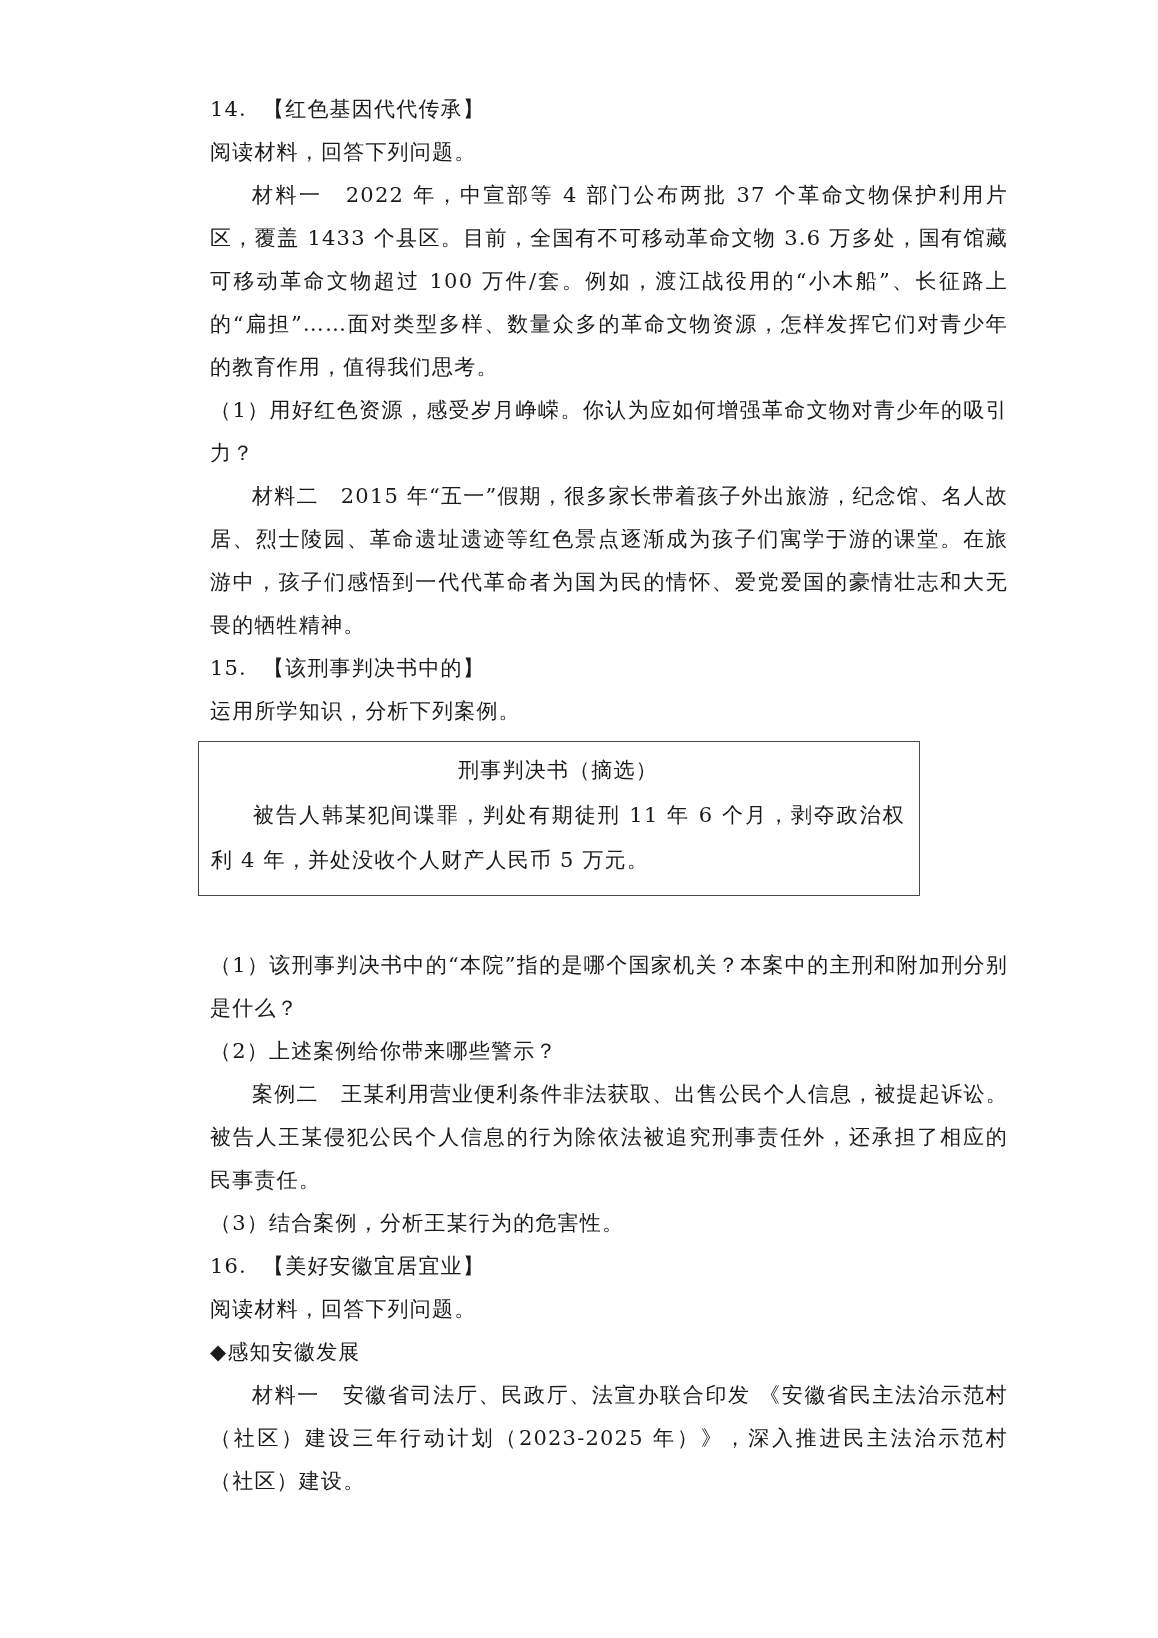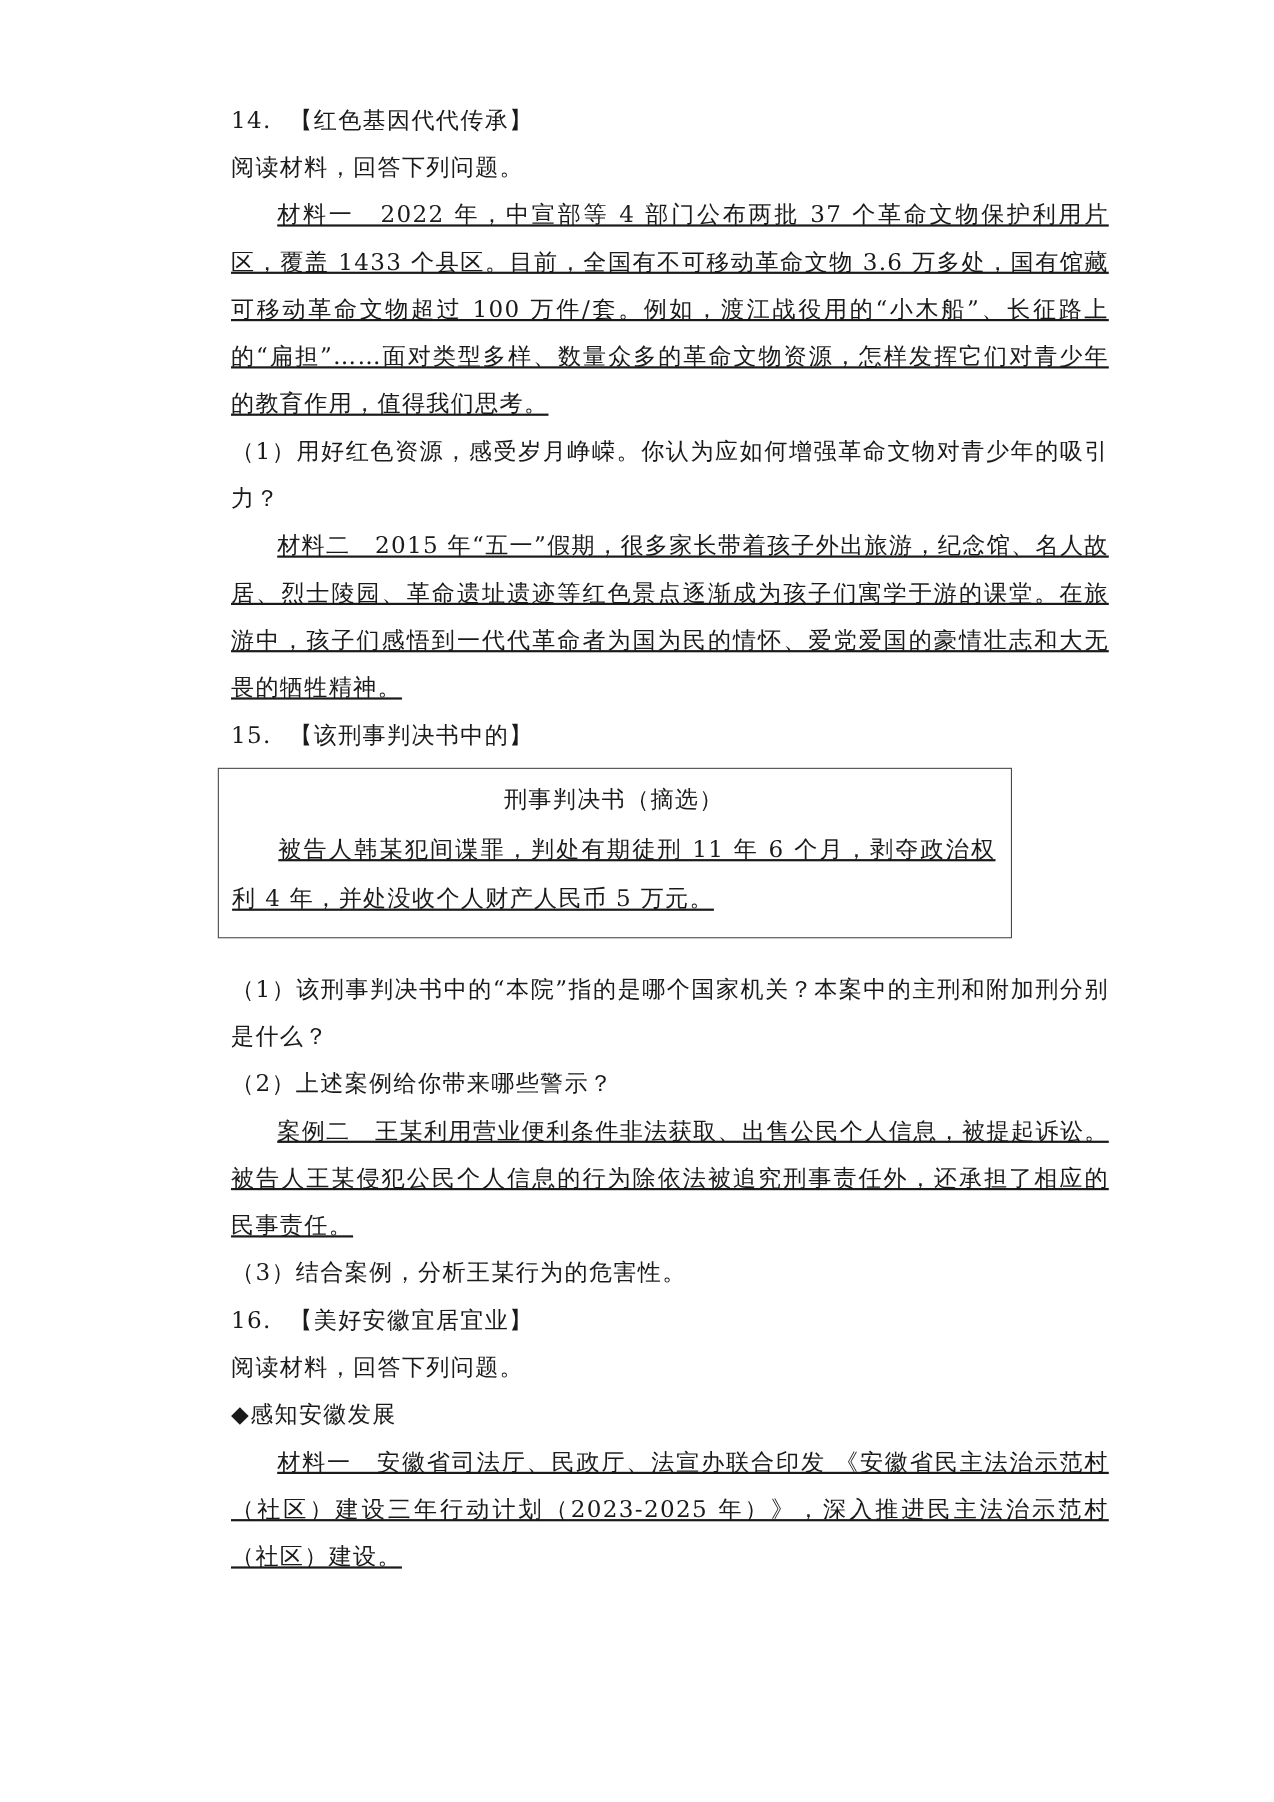--- a/index.html
+++ b/index.html
@@ -21,29 +21,28 @@
     line-height: 43px;
   }
   .page p {
     margin: 0;
     text-align: justify;
     letter-spacing: 1.2px;
     word-break: break-all;
   }
   .indent {
     text-indent: 2em;
-    text-decoration: underline;
   }
   .q-head .q-num {
     margin-right: 16px;
   }
   .doc-box {
     box-sizing: border-box;
     width: 722px;
-    margin: 8px 0 25px -12px;
+    margin: 8px 0 48px -12px;
     padding: 6px 14px 12px 12px;
     border: 1.5px solid #4a4a4a;
   }
   .doc-box p {
     line-height: 45px;
   }
   .box-title {
     text-align: center !important;
     text-indent: 0;
   }
@@ -53,20 +52,21 @@
 
 <div class="page">
 
   <p class="q-head"><span class="q-num">14.</span><span class="q-title">【红色基因代代传承】</span></p>
   <p>阅读材料，回答下列问题。</p>
   <p class="indent">材料一　2022 年，中宣部等 4 部门公布两批 37 个革命文物保护利用片区，覆盖 1433 个县区。目前，全国有不可移动革命文物 3.6 万多处，国有馆藏可移动革命文物超过 100 万件/套。例如，渡江战役用的“小木船”、长征路上的“扁担”……面对类型多样、数量众多的革命文物资源，怎样发挥它们对青少年的教育作用，值得我们思考。</p>
   <p>（1）用好红色资源，感受岁月峥嵘。你认为应如何增强革命文物对青少年的吸引力？</p>
   <p class="indent">材料二　2015 年“五一”假期，很多家长带着孩子外出旅游，纪念馆、名人故居、烈士陵园、革命遗址遗迹等红色景点逐渐成为孩子们寓学于游的课堂。在旅游中，孩子们感悟到一代代革命者为国为民的情怀、爱党爱国的豪情壮志和大无畏的牺牲精神。</p>
 
   <p class="q-head"><span class="q-num">15.</span><span class="q-title">【该刑事判决书中的】</span></p>
+  <p>运用所学知识，分析下列案例。</p>
 
   <div class="doc-box">
     <p class="box-title">刑事判决书（摘选）</p>
     <p class="indent">被告人韩某犯间谍罪，判处有期徒刑 11 年 6 个月，剥夺政治权利 4 年，并处没收个人财产人民币 5 万元。</p>
   </div>
 
   <p>（1）该刑事判决书中的“本院”指的是哪个国家机关？本案中的主刑和附加刑分别是什么？</p>
   <p>（2）上述案例给你带来哪些警示？</p>
   <p class="indent">案例二　王某利用营业便利条件非法获取、出售公民个人信息，被提起诉讼。被告人王某侵犯公民个人信息的行为除依法被追究刑事责任外，还承担了相应的民事责任。</p>
   <p>（3）结合案例，分析王某行为的危害性。</p>

